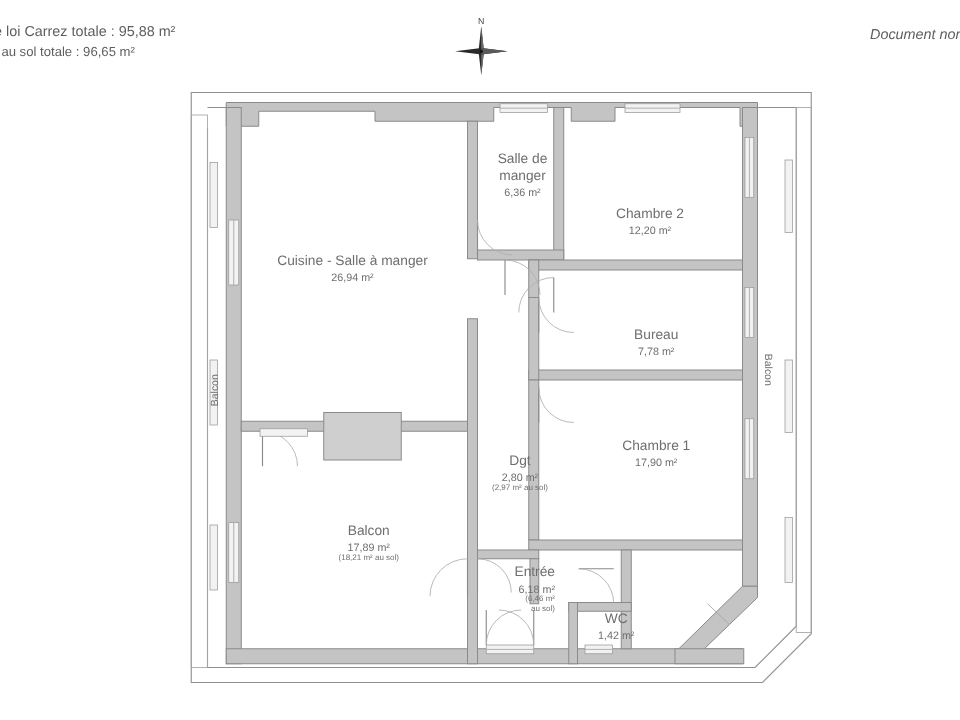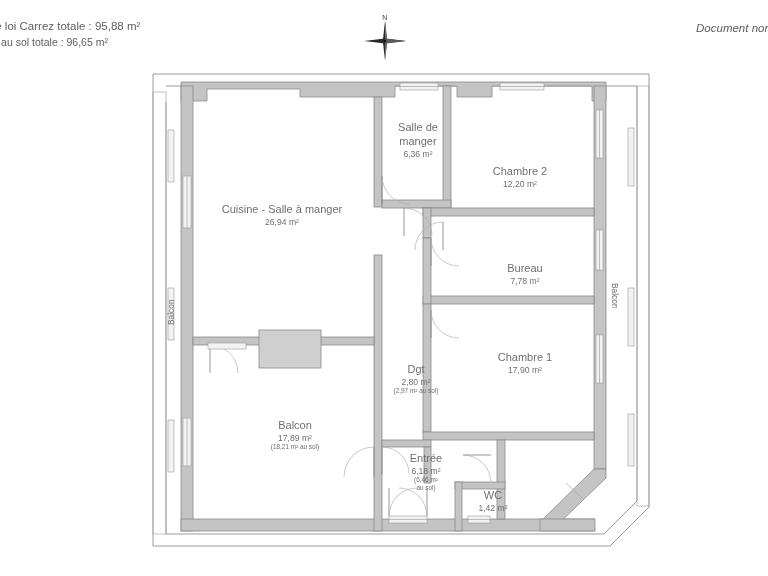--- a/index.html
+++ b/index.html
@@ -307,21 +307,21 @@
     <span class="ar">2,80 m²</span>
     <span class="sub">(2,97 m² au sol)</span>
   </div>
 
   <div class="rlabel" style="left:233px; top:419px; width:124px;">
     <span class="nm">Balcon</span>
     <span class="ar">17,89 m²</span>
     <span class="sub">(18,21 m² au sol)</span>
   </div>
 
-  <div class="rlabel" style="left:396px; top:452px; width:60px;">
+  <div class="rlabel" style="left:384px; top:452px; width:60px;text-align:right;">
     <span class="nm">Entrée</span>
     <span class="ar">6,18 m²</span>
     <span class="sub">(6,46 m²</span>
     <span class="sub">au sol)</span>
   </div>
 
   <div class="rlabel" style="left:466px; top:489px; width:54px;">
     <span class="nm">WC</span>
     <span class="ar">1,42 m²</span>
   </div>

